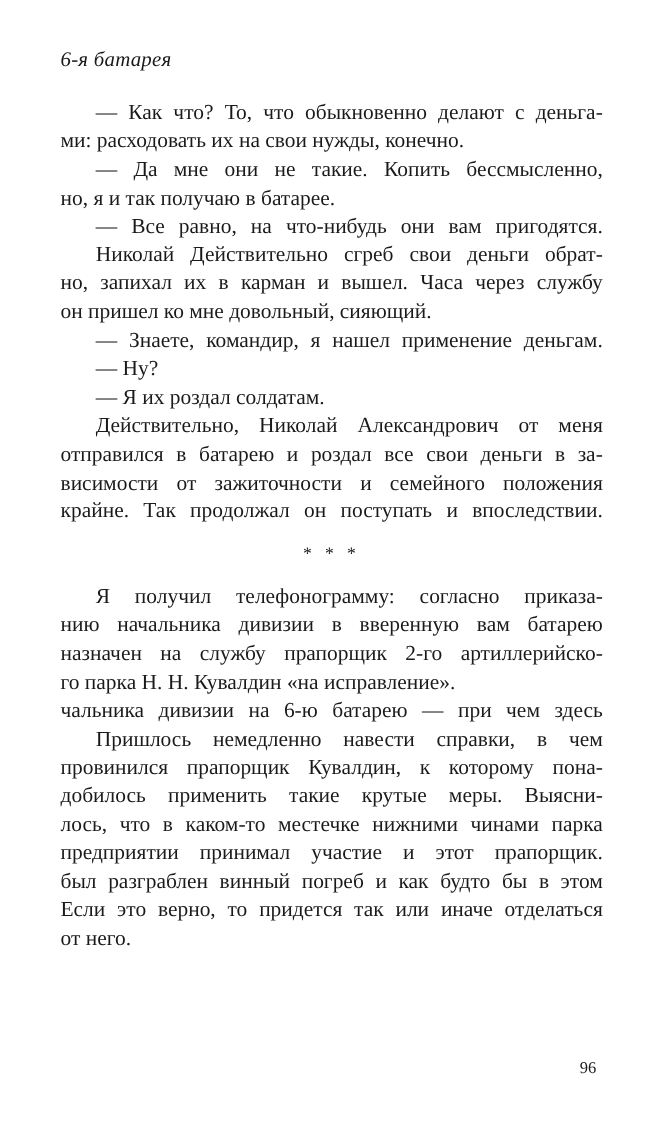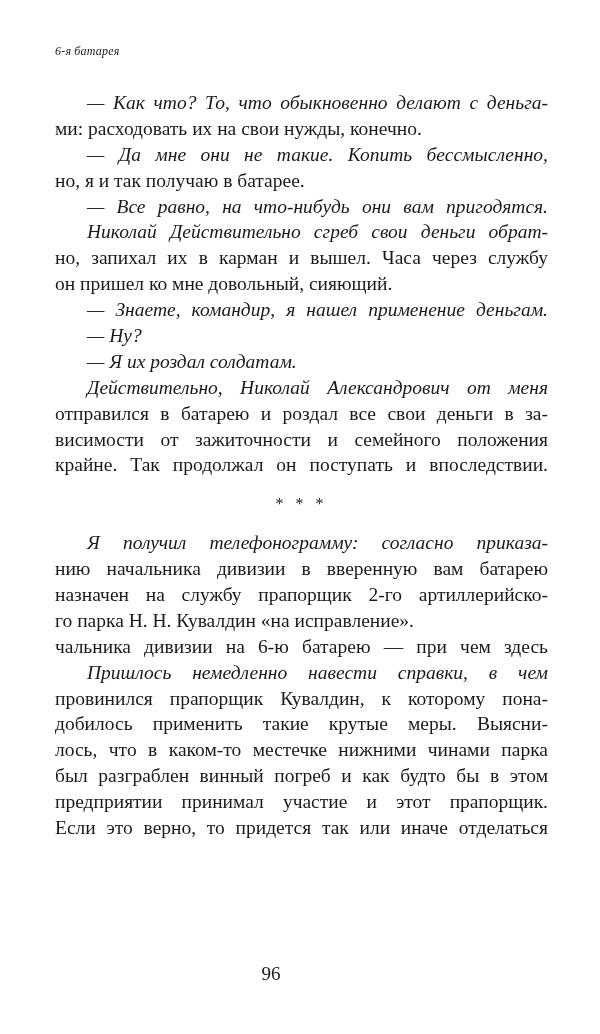--- a/index.html
+++ b/index.html
@@ -13,21 +13,21 @@
       position: relative;
       overflow: hidden;
       color: #1a1a1a;
       font-family: "Liberation Serif", "DejaVu Serif", serif;
     }
     .running-head {
       position: absolute;
       left: 55px;
       top: 44px;
       font-style: italic;
-      font-size: 12px;
+      font-size: 19px;
       letter-spacing: 0.2px;
     }
     .text-block {
       position: absolute;
       left: 55px;
       top: 90px;
       width: 493px;
       font-size: 19.5px;
       line-height: 25.9px;
     }
@@ -36,37 +36,36 @@
       white-space: nowrap;
       text-align: justify;
       text-align-last: justify;
       height: 25.9px;
     }
     .line.last {
       text-align-last: left;
     }
     .line.indent {
       padding-left: 32px;
-      font-style: italic;
     }
     .separator {
       display: block;
       text-align: center;
       height: 25.9px;
       margin: 13px 0 13px 0;
       font-size: 16px;
       letter-spacing: 4px;
     }
     .page-number {
       position: absolute;
       left: 0;
       width: 542px;
       top: 963px;
-      text-align: center;
-      font-size: 19px;
+      text-align: right;
+      font-size: 15px;
     }
   </style>
 </head>
 <body>
 
 <div class="running-head">6-я батарея</div>
 
 <div class="text-block">
   <span class="line indent">— Как что? То, что обыкновенно делают с деньга-</span>
   <span class="line last">ми: расходовать их на свои нужды, конечно.</span>
@@ -88,18 +87,19 @@
 
   <span class="line indent">Я получил телефонограмму: согласно приказа-</span>
   <span class="line">нию начальника дивизии в вверенную вам батарею</span>
   <span class="line">назначен на службу прапорщик 2-го артиллерийско-</span>
   <span class="line last">го парка Н. Н. Кувалдин «на исправление».</span>
   <span class="line">чальника дивизии на 6-ю батарею — при чем здесь</span>
   <span class="line indent">Пришлось немедленно навести справки, в чем</span>
   <span class="line">провинился прапорщик Кувалдин, к которому пона-</span>
   <span class="line">добилось применить такие крутые меры. Выясни-</span>
   <span class="line">лось, что в каком-то местечке нижними чинами парка</span>
+  <span class="line">предприятии принимал участие и этот прапорщик.</span>
   <span class="line">был разграблен винный погреб и как будто бы в этом</span>
-  <span class="line">предприятии принимал участие и этот прапорщик.</span>
   <span class="line">Если это верно, то придется так или иначе отделаться</span>
+  <span class="line last">от него.</span>
 </div>
 
 <div class="page-number">96</div>
 
 </body></html>

